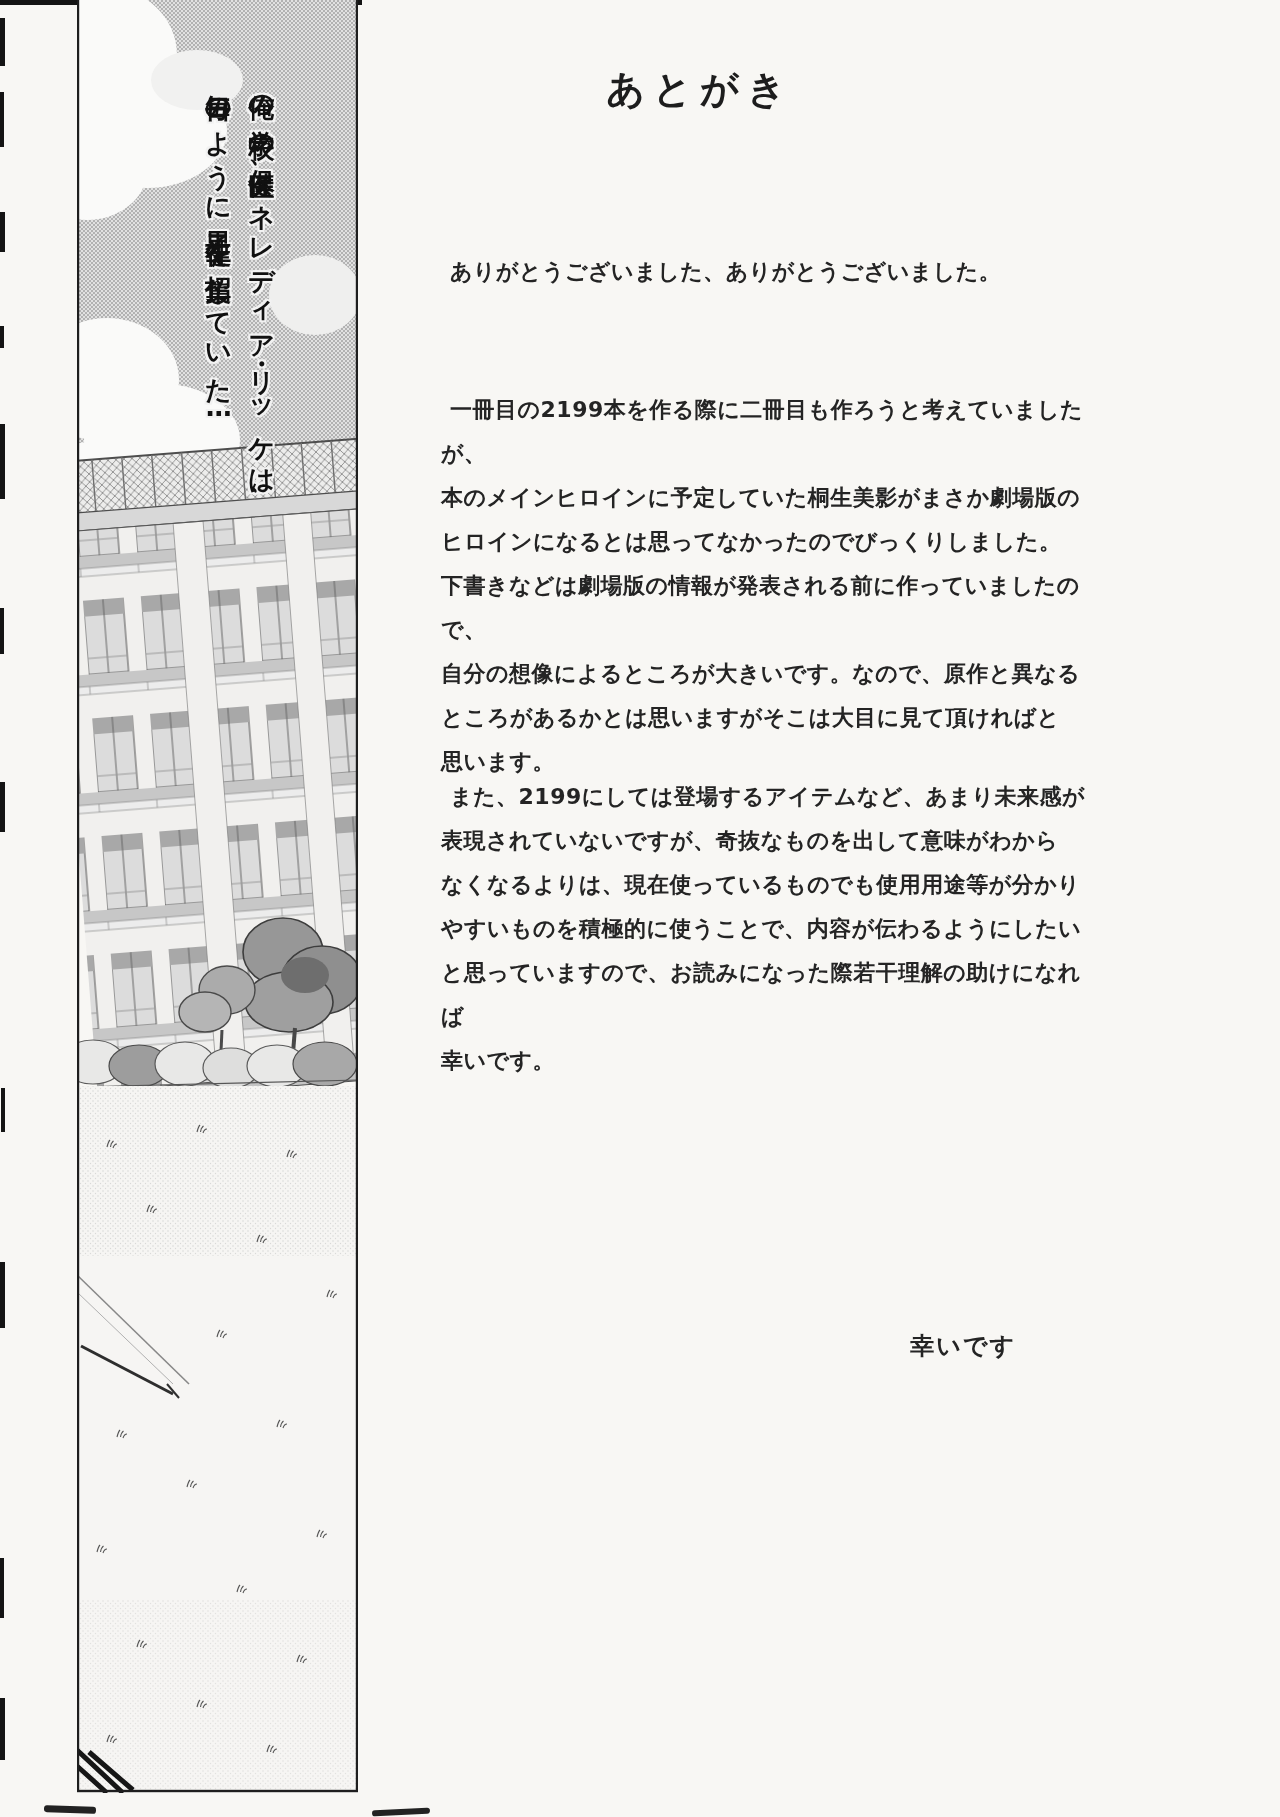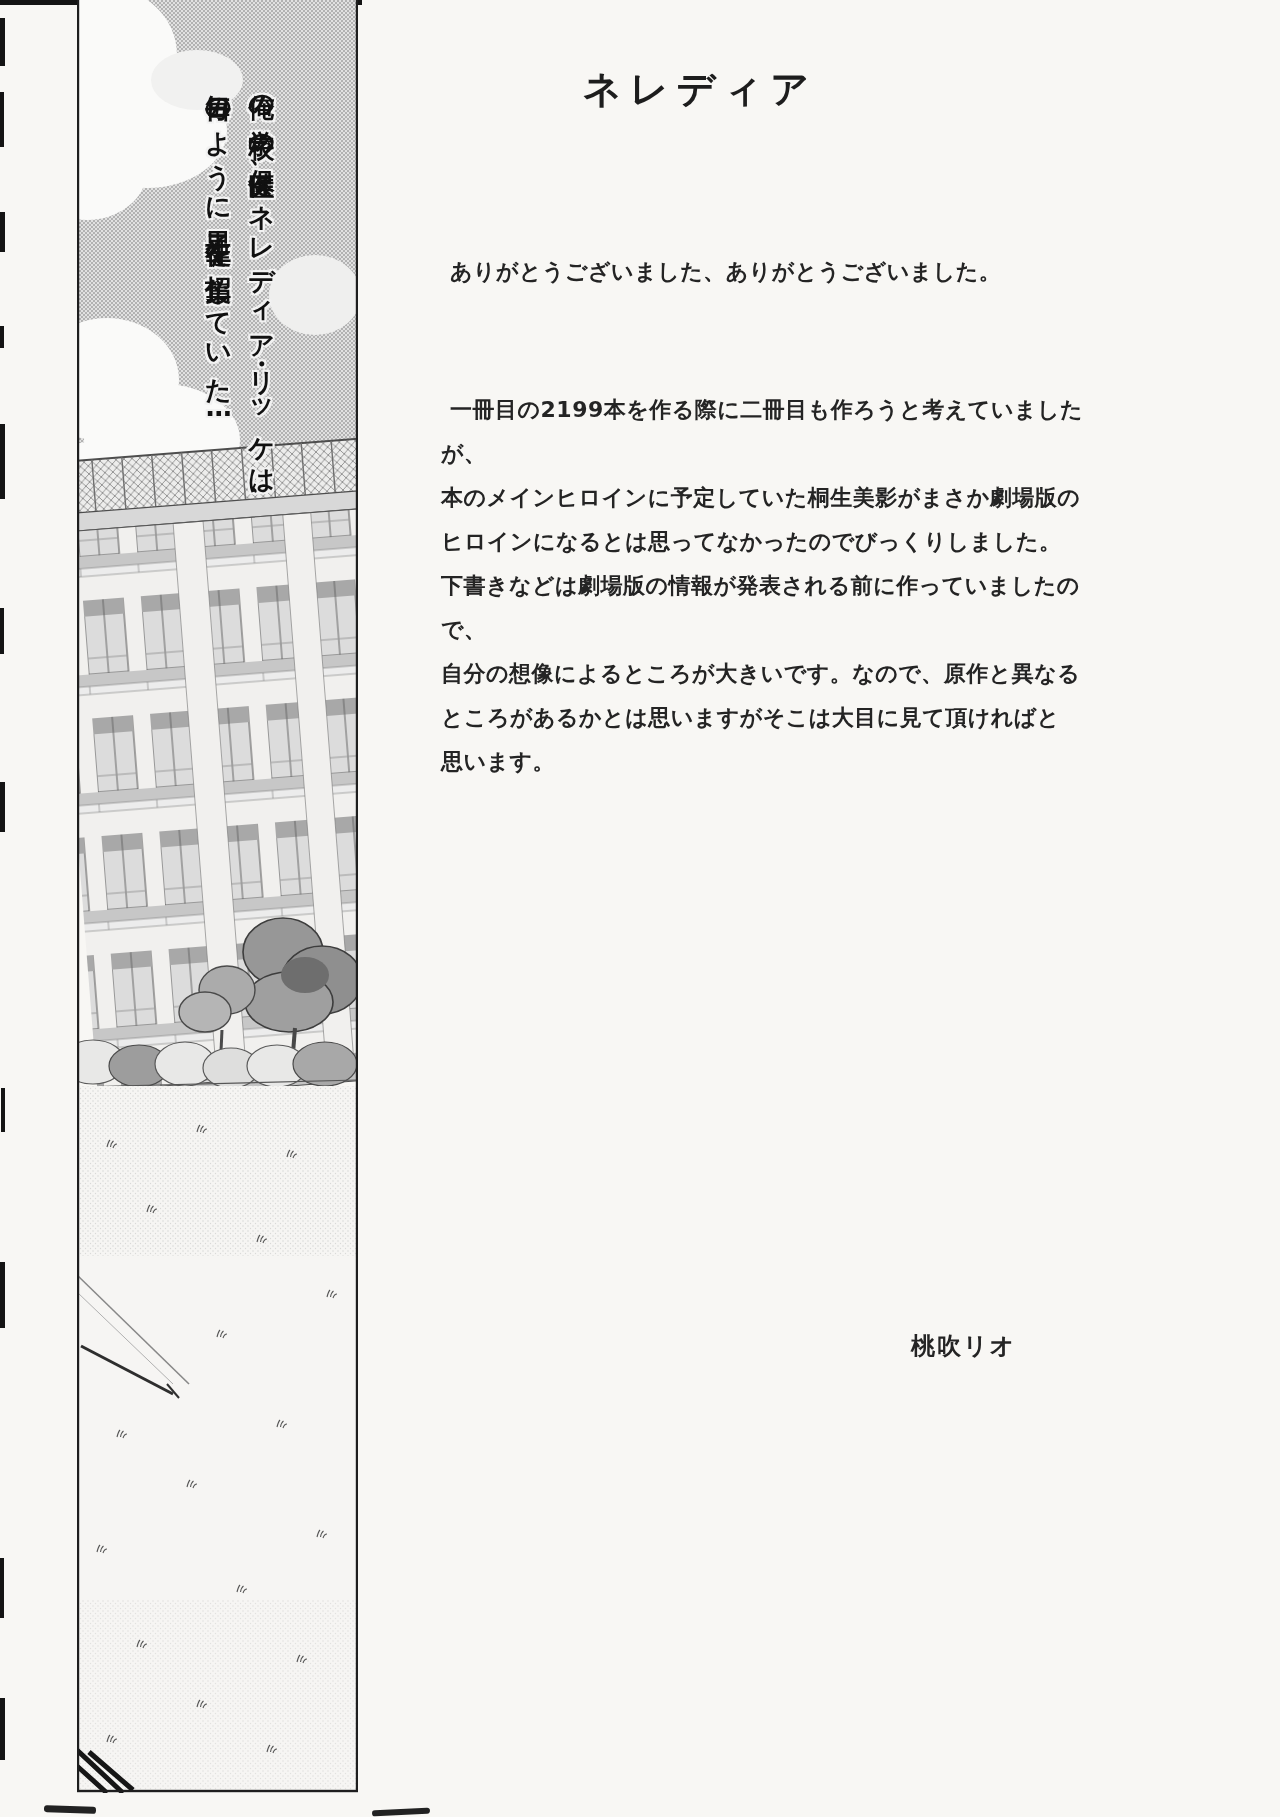--- a/index.html
+++ b/index.html
@@ -216,18 +216,19 @@
     </g>
 
     <rect x="1" y="-2" width="279" height="1793" fill="none" stroke="#1e1e1e" stroke-width="2.4"></rect>
   </svg>
 
   <div class="caption">
       <div class="caption-col">俺の学校の保健医、ネレディア・リッケは、</div>
       <div class="caption-col">毎日のように男子生徒を招集していた…</div>
     </div>
 
-  <div class="title">ネレディア</div>
+  <div class="title">あとがき</div>
   <div class="para p1">ありがとうございました、ありがとうございました。</div>
   <div class="para p2">一冊目の2199本を作る際に二冊目も作ろうと考えていましたが、<br>本のメインヒロインに予定していた桐生美影がまさか劇場版の<br>ヒロインになるとは思ってなかったのでびっくりしました。<br>下書きなどは劇場版の情報が発表される前に作っていましたので、<br>自分の想像によるところが大きいです。なので、原作と異なる<br>ところがあるかとは思いますがそこは大目に見て頂ければと<br>思います。</div>
-  <div class="signature">桃吹リオ</div>
+  <div class="para p3">また、2199にしては登場するアイテムなど、あまり未来感が<br>表現されていないですが、奇抜なものを出して意味がわから<br>なくなるよりは、現在使っているものでも使用用途等が分かり<br>やすいものを積極的に使うことで、内容が伝わるようにしたい<br>と思っていますので、お読みになった際若干理解の助けになれば<br>幸いです。</div>
+  <div class="signature">幸いです</div>
 
 </div>
 
 </body></html>

